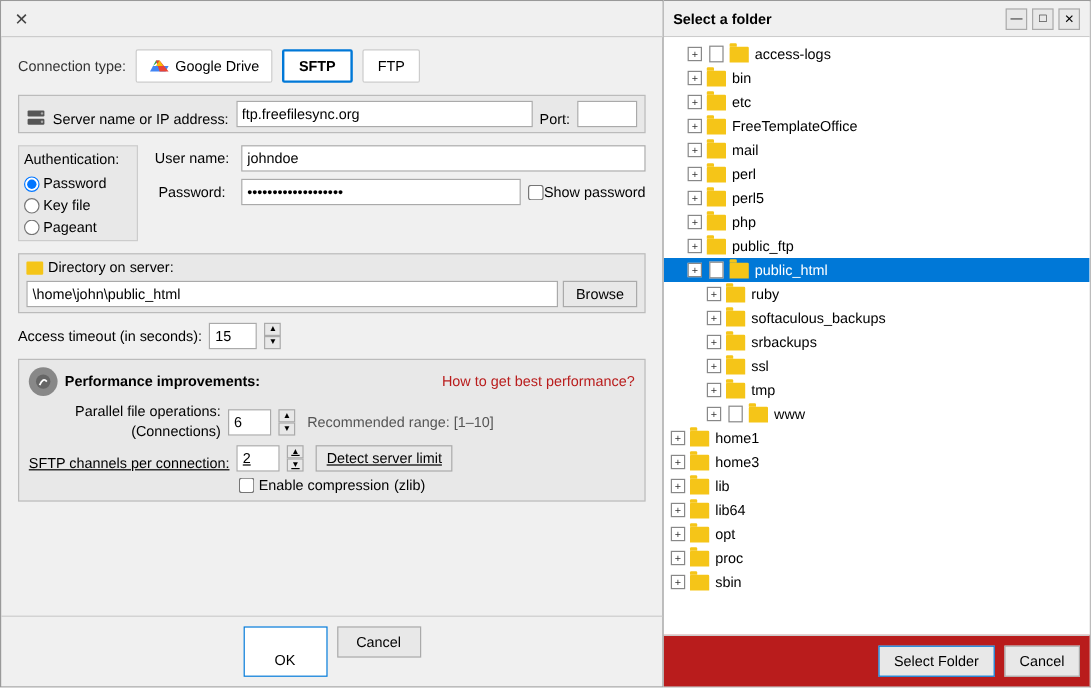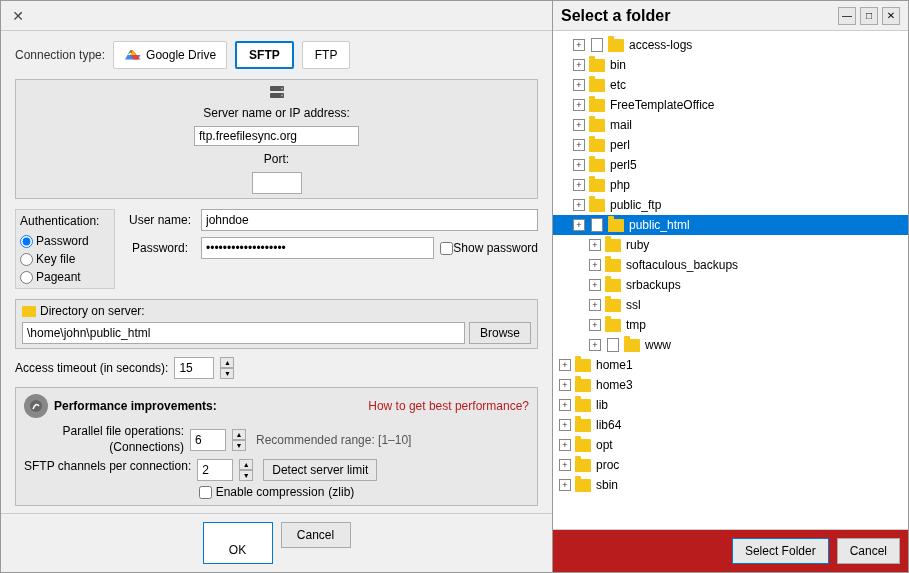--- a/index.html
+++ b/index.html
@@ -116,27 +116,26 @@
       background: white;
       border-radius: 2px;
       cursor: pointer;
       font-size: 12px;
       height: 28px;
     }
 
     
     .server-row {
       display: flex;
-      align-items: center;
+      align-items: flex-end;
       gap: 6px;
       margin-bottom: 10px;
       background: #e8e8e8;
       padding: 4px 6px;
       border: 1px solid #bbb;
-      flex-direction: column;
     }
     .server-label {
       font-size: 12px;
       white-space: nowrap;
     }
     .server-input {
       flex: 1;
       height: 22px;
       border: 1px solid #aaa;
       padding: 2px 4px;
@@ -347,23 +346,24 @@
       padding: 2px 4px;
       font-size: 12px;
     }
     .range-label {
       font-size: 12px;
       color: #555;
       margin-left: 4px;
     }
     .sftp-row {
       display: flex;
-      align-items: flex-start;
+      align-items: flex-end;
       gap: 6px;
       margin-bottom: 4px;
+      text-decoration: underline;
     }
     .sftp-label {
       font-size: 12px;
       min-width: 160px;
       text-align: right;
     }
     .sftp-input {
       width: 36px;
       height: 22px;
       border: 1px solid #aaa;
@@ -434,21 +434,21 @@
     .right-titlebar {
       background: #f0f0f0;
       border-bottom: 1px solid #ccc;
       padding: 6px 8px;
       display: flex;
       align-items: center;
       justify-content: space-between;
       height: 30px;
     }
     .right-title {
-      font-size: 16px;
+      font-size: 12px;
       font-weight: bold;
     }
     .right-controls {
       display: flex;
       gap: 4px;
     }
     .win-ctrl {
       width: 18px;
       height: 18px;
       border: 1px solid #aaa;

